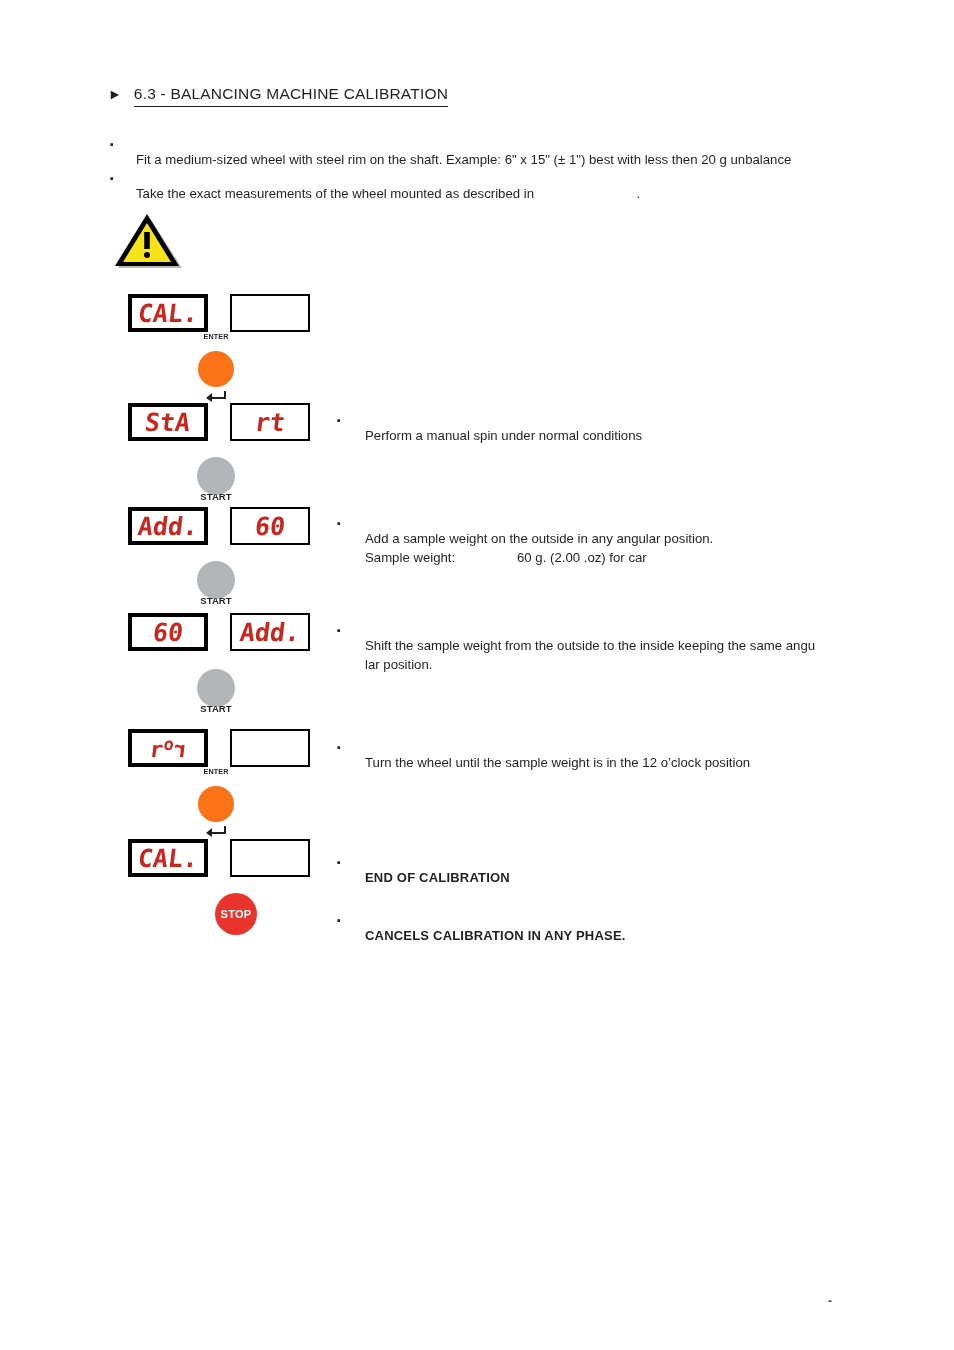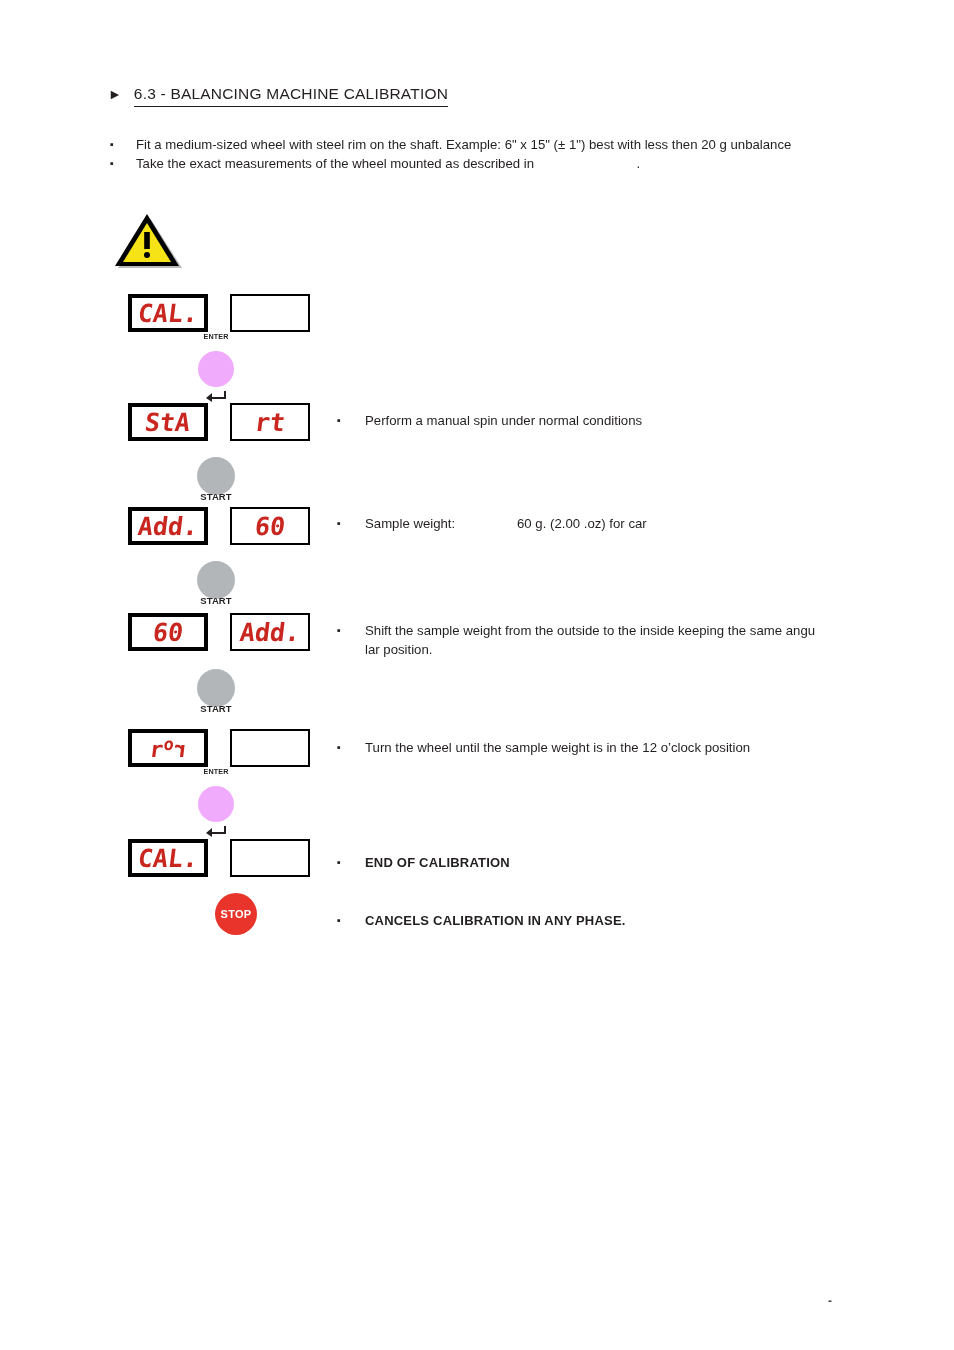--- a/index.html
+++ b/index.html
@@ -57,20 +57,21 @@
     width: 26px;
     flex: 0 0 26px;
     font-size: 11px;
     line-height: 19px;
     color: #231f20;
     text-align: left;
     padding-left: 2px;
   }
   .bullet-body {
     flex: 1;
+    margin-top: 15px;
   }
   .ref-gap {
     display: inline-block;
     width: 95px;
   }
 
   
   .warning {
     position: absolute;
     left: 112px;
@@ -147,21 +148,21 @@
     border-radius: 50%;
     display: flex;
     flex-direction: column;
     align-items: center;
     justify-content: center;
     box-sizing: border-box;
   }
   .btn-enter {
     width: 36px;
     height: 36px;
-    background: #f0abfc;
+    background: #f97316;
     gap: 48px;
   }
   .btn-enter .label {
     font-size: 7.2px;
     font-weight: bold;
     color: #231f20;
     letter-spacing: 0.1px;
     line-height: 1;
     margin-bottom: 1px;
   }
@@ -358,20 +359,21 @@
 </div>
 
 <div class="note" style="left:335px; top:411px;">
   <span class="bullet-mark">▪</span>
   <span class="bullet-body">Perform a manual spin under normal conditions</span>
 </div>
 
 <div class="note" style="left:335px; top:514px;">
   <span class="bullet-mark">▪</span>
   <span class="bullet-body">
+    <span>Add a sample weight on the outside in any angular position.</span>
     <span class="sw-table">
       <span class="sw-row">
         <span class="sw-label">Sample weight:</span>
         <span>60 g. (2.00 .oz) for car</span>
       </span>
     </span>
   </span>
 </div>
 
 <div class="note" style="left:335px; top:621px;">

